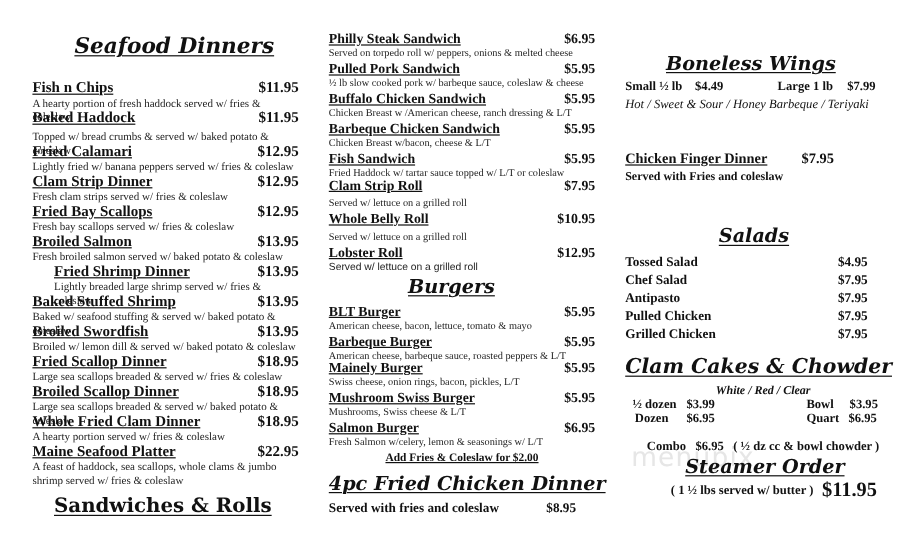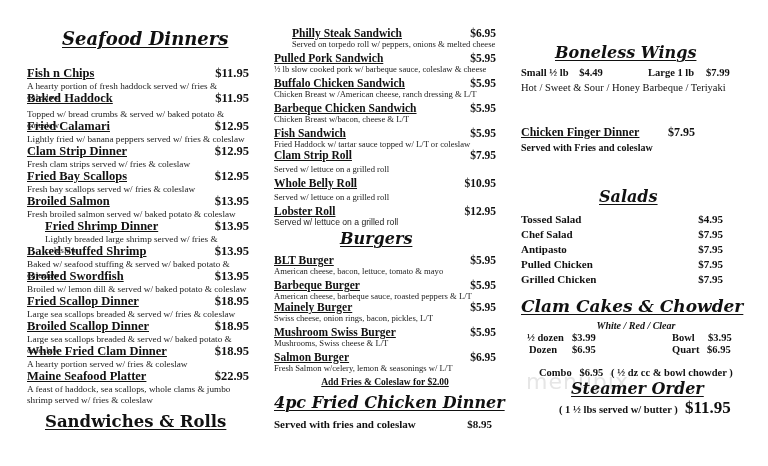--- a/index.html
+++ b/index.html
@@ -143,21 +143,21 @@
         <span class="item-name">Maine Seafood Platter</span>
         <span class="item-price">$22.95</span>
       </div>
     <div class="item-desc">A feast of haddock, sea scallops, whole clams &amp; jumbo shrimp served w/ fries &amp; coleslaw</div>
   </div>
 
   <div class="sec-title upright" style="left:18px; top:412px; font-size:16.5px;">Sandwiches &amp; Rolls</div>
 </div>
 
 <div class="col col-mid">
-  <div class="item" style="top:27px;margin-left:18px;">
+  <div class="item" style="top:27px;">
     <div class="item-head">
         <span class="item-name" style="font-size:11.5px;">Philly Steak Sandwich</span>
         <span class="item-price" style="font-size:11.5px;">$6.95</span>
       </div>
     <div class="item-desc" style="font-size:8.6px;">Served on torpedo roll w/ peppers, onions &amp; melted cheese</div>
   </div>
   <div class="item" style="top:52px;">
     <div class="item-head">
         <span class="item-name" style="font-size:11.5px;">Pulled Pork Sandwich</span>
         <span class="item-price" style="font-size:11.5px;">$5.95</span>
@@ -243,33 +243,33 @@
         <span class="item-price" style="font-size:11.5px;">$6.95</span>
       </div>
     <div class="item-desc" style="font-size:8.6px;">Fresh Salmon w/celery, lemon &amp; seasonings w/ L/T</div>
   </div>
 
   <div style="position:absolute; top:377px; left:0; right:0; text-align:center; font-weight:bold; font-size:9.5px; text-decoration:underline;">Add Fries &amp; Coleslaw for $2.00</div>
 
   <div class="sec-title" style="left:0; top:393px; font-size:16px;">4pc Fried Chicken Dinner</div>
   <div style="position:absolute; top:418px; left:0; right:0; display:flex; justify-content:space-between; font-weight:bold; font-size:11px;">
     <span>Served with fries and coleslaw</span>
-    <span style="margin-right:4px;">$8.95</span>
+    <span style="margin-right:16px;">$8.95</span>
   </div>
 </div>
 
 <div class="col col-right">
   <div class="sec-title" style="left:34px; top:43px; font-size:16px;">Boneless Wings</div>
   <div style="position:absolute; top:67px; left:0; width:240px; font-weight:bold; font-size:10.5px; white-space:nowrap;">
     <span>Small  ½ lb</span>
     <span style="margin-left:8px;">$4.49</span>
     <span style="position:absolute; left:127px;">Large 1 lb</span>
     <span style="position:absolute; left:185px;">$7.99</span>
   </div>
-  <div style="position:absolute; top:82px; left:0; width:240px; font-size:10.5px; white-space:nowrap;">Hot / Sweet &amp; Sour /  Honey Barbeque  /  Teriyaki</div>
+  <div style="position:absolute; top:82px; left:0; width:240px; font-style:italic; font-size:10.5px; white-space:nowrap;">Hot / Sweet &amp; Sour /  Honey Barbeque  /  Teriyaki</div>
 
   <div style="position:absolute; top:125px; left:0; width:240px; font-weight:bold; font-size:12px; white-space:nowrap;">
     <span style="text-decoration:underline;">Chicken Finger Dinner</span>
     <span style="position:absolute; left:147px;">$7.95</span>
   </div>
   <div style="position:absolute; top:142px; left:0; font-weight:bold; font-size:10px; white-space:nowrap;">Served with Fries and coleslaw</div>
 
   <div class="sec-title" style="left:78px; top:187px; font-size:16px;">Salads</div>
   <div class="plain-row" style="top:213px; width:202px;">
       <span>Tossed Salad</span>

